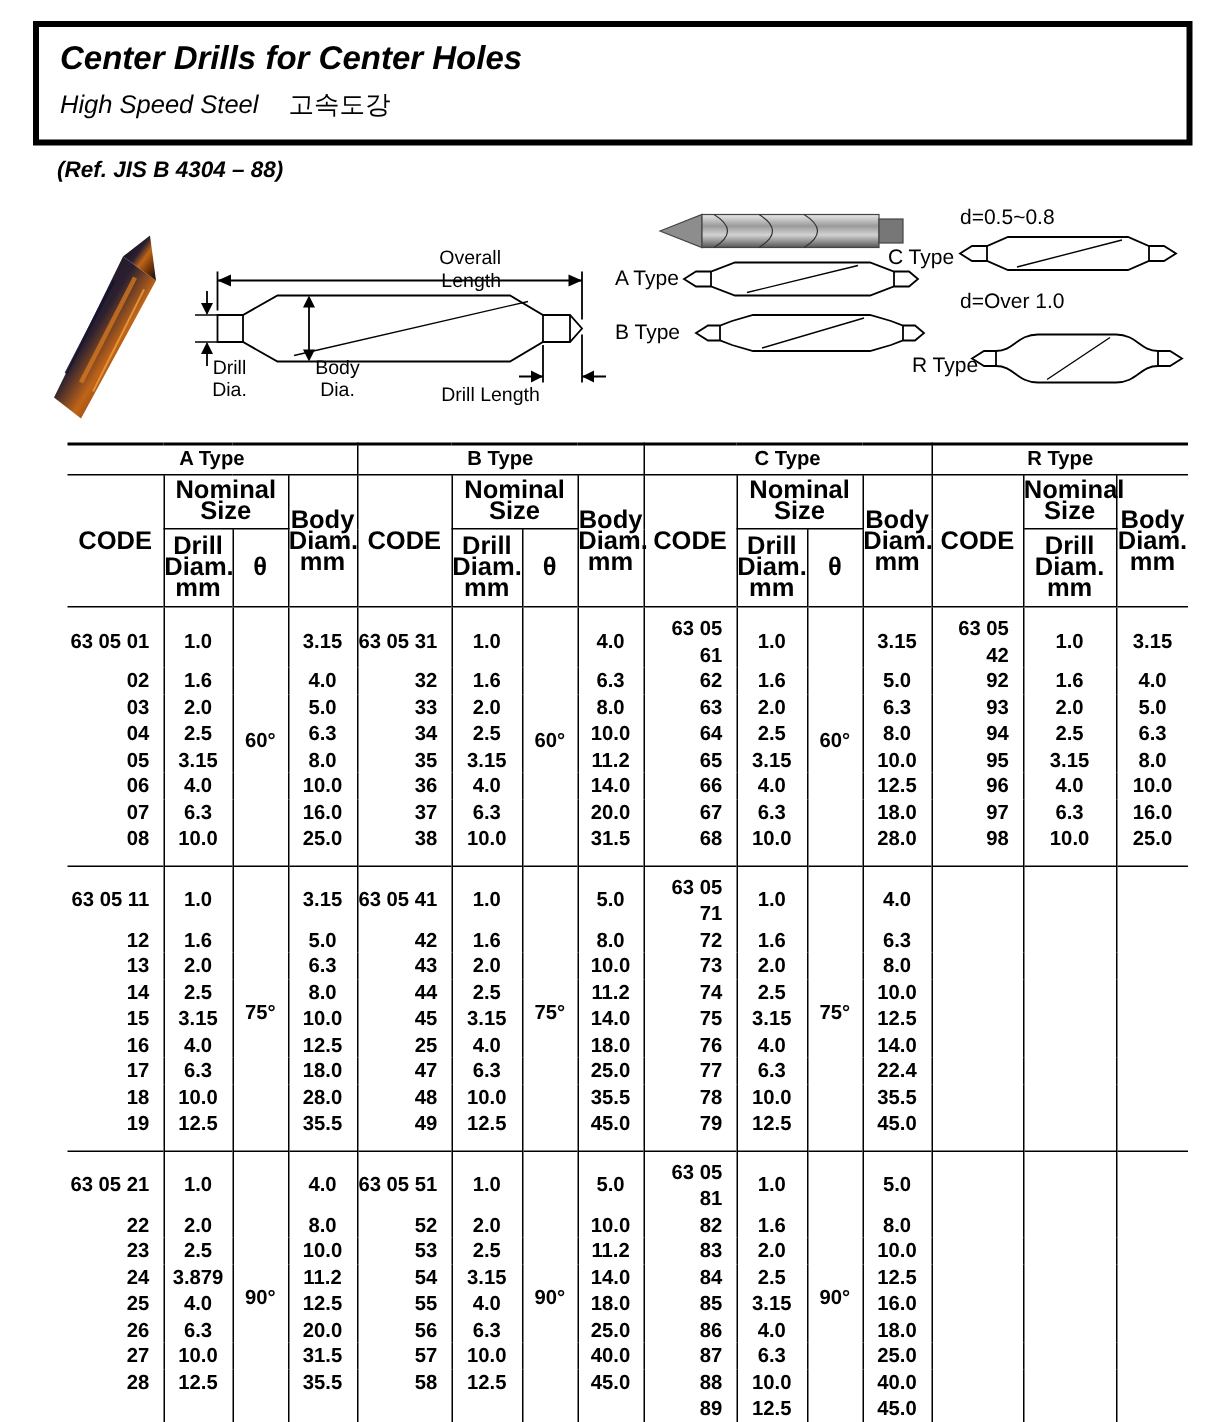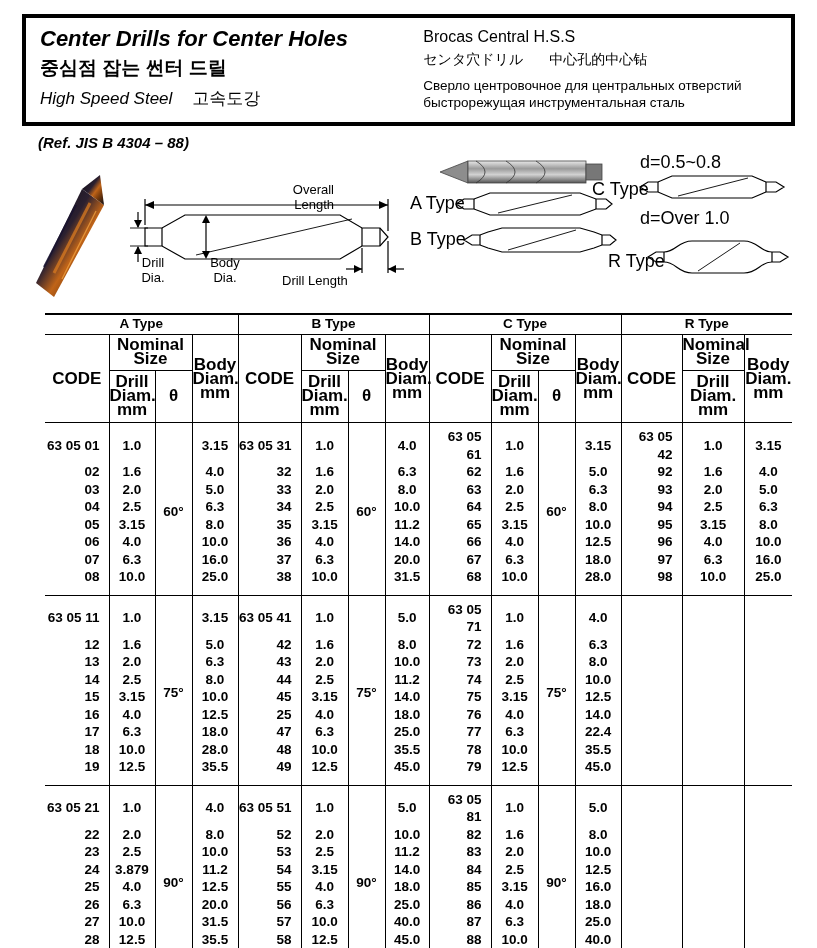--- a/index.html
+++ b/index.html
@@ -1,40 +1,40 @@
 <!DOCTYPE html>
 <html><head>
 <meta charset="utf-8">
 <style>
   * { margin:0; padding:0; box-sizing:border-box; }
   html,body { width:817px; background:#ffffff; color:#000;
     font-family:"Liberation Sans", sans-serif; }
   body { height:948px; overflow:hidden; }
 
   
-  .header-box { margin:14px 22px 0; border:4px solid #000; display:flex; padding:8px 14px 12px;align-items:flex-end; }
+  .header-box { margin:14px 22px 0; border:4px solid #000; display:flex; padding:8px 14px 12px; }
   .hb-left { width:52%; }
   .hb-title { font-size:22px; font-weight:bold; font-style:italic; }
   .hb-ko { font-size:19px; font-weight:bold; margin-top:3px; }
   .hb-sub { font-size:17px; font-weight:normal; margin-top:6px; }
   .hb-sub .en { font-style:italic; margin-right:20px; }
   .hb-right { flex:1; padding-top:1px; }
   .hb-r1 { font-size:16px; }
   .hb-r2 { font-size:14px; margin-top:5px; }
   .hb-r2 .zh { margin-left:26px; }
   .hb-r3 { font-size:13.5px; margin-top:9px; }
   .hb-r4 { font-size:13.5px; margin-top:2px; }
 
-  .ref-note { margin:8px 0 4px 38px; font-size:15px; font-weight:bold; font-style:italic; }
+  .ref-note { margin:8px 0 15px 38px; font-size:15px; font-weight:bold; font-style:italic; }
 
   
   .diagram { position:relative; height:158px; margin:0 24px; }
   .diagram svg { position:absolute; left:0; top:0; }
   .diagram .lbl { position:absolute; font-size:13px; line-height:15px; white-space:pre-line; }
-  .diagram .type-lbl { font-size:18px; line-height:16px; white-space:nowrap;text-align:right; }
+  .diagram .type-lbl { font-size:14px; line-height:16px; white-space:nowrap;text-align:right; }
 
   
   .spec-table-wrap { margin:0 0 0 45px; }
   table.spec { border-collapse:collapse; table-layout:fixed; width:747px;
     border-top:2.5px solid #000; border-bottom:3px solid #000; }
   .spec th, .spec td { border-left:1px solid #000; border-right:1px solid #000;
     font-weight:bold; text-align:center; white-space:pre-line; vertical-align:middle; }
   .spec tr > *:first-child { border-left:none; }
   .spec tr > *:last-child { border-right:none; }
   .spec thead { border-bottom:1.5px solid #000; }
@@ -47,32 +47,23 @@
   .spec tbody tr.block-first td { border-top:1px solid #000; padding-top:5px; }
   .spec tbody tr.block-last td { padding-bottom:9px; }
   .spec tbody td.theta-cell { text-align:center; padding-right:0; }
 </style>
 </head>
 <body>
 
 <div class="header-box">
   <div class="hb-left">
     <div class="hb-title">Center Drills for Center Holes</div>
-    <div class="hb-ko">중심점 잡는 썬터 드릴</div>
     <div class="hb-sub">
       <span class="en">High Speed Steel</span><span>고속도강</span>
     </div>
-  </div>
-  <div class="hb-right">
-    <div class="hb-r1">Brocas Central H.S.S</div>
-    <div class="hb-r2">
-      <span>センタ穴ドリル</span><span class="zh">中心孔的中心钻</span>
-    </div>
-    <div class="hb-r3">Сверло центровочное для  центральных отверстий</div>
-    <div class="hb-r4">быстрорежущая  инструментальная сталь</div>
   </div>
 </div>
 
 <div class="ref-note">(Ref. JIS B 4304 – 88)</div>
 
 <div class="diagram">
   <svg width="769" height="158" viewBox="0 0 769 158">
     <defs>
       <linearGradient id="drillg" x1="0" y1="0" x2="1" y2="1">
         <stop offset="0" stop-color="#05050c"></stop>
@@ -166,21 +157,21 @@
       <line x1="674" y1="116" x2="716" y2="88" stroke-width="0.9"></line>
     </g>
   </svg>
 
   <div class="lbl" style="left:190px; top:27px; width:120px; text-align:right;">Overall
 Length</div>
   <div class="lbl" style="left:99px; top:100px; width:60px; text-align:center;">Drill
 Dia.</div>
   <div class="lbl" style="left:171px; top:100px; width:60px; text-align:center;">Body
 Dia.</div>
-  <div class="lbl" style="left:258px; top:118px; width:90px; ">Drill Length</div>
+  <div class="lbl" style="left:258px; top:118px; width:90px; text-align:center;">Drill Length</div>
   <div class="type-lbl lbl" style="left:386px; top:40px;">A Type</div>
   <div class="type-lbl lbl" style="left:386px; top:76px;">B Type</div>
   <div class="type-lbl lbl" style="left:616px; top:-1px;">d=0.5~0.8</div>
   <div class="type-lbl lbl" style="left:568px; top:26px;">C Type</div>
   <div class="type-lbl lbl" style="left:616px; top:55px;">d=Over  1.0</div>
   <div class="type-lbl lbl" style="left:584px; top:98px;">R Type</div>
 </div>
 
 <div class="spec-table-wrap">
   <table class="spec">

